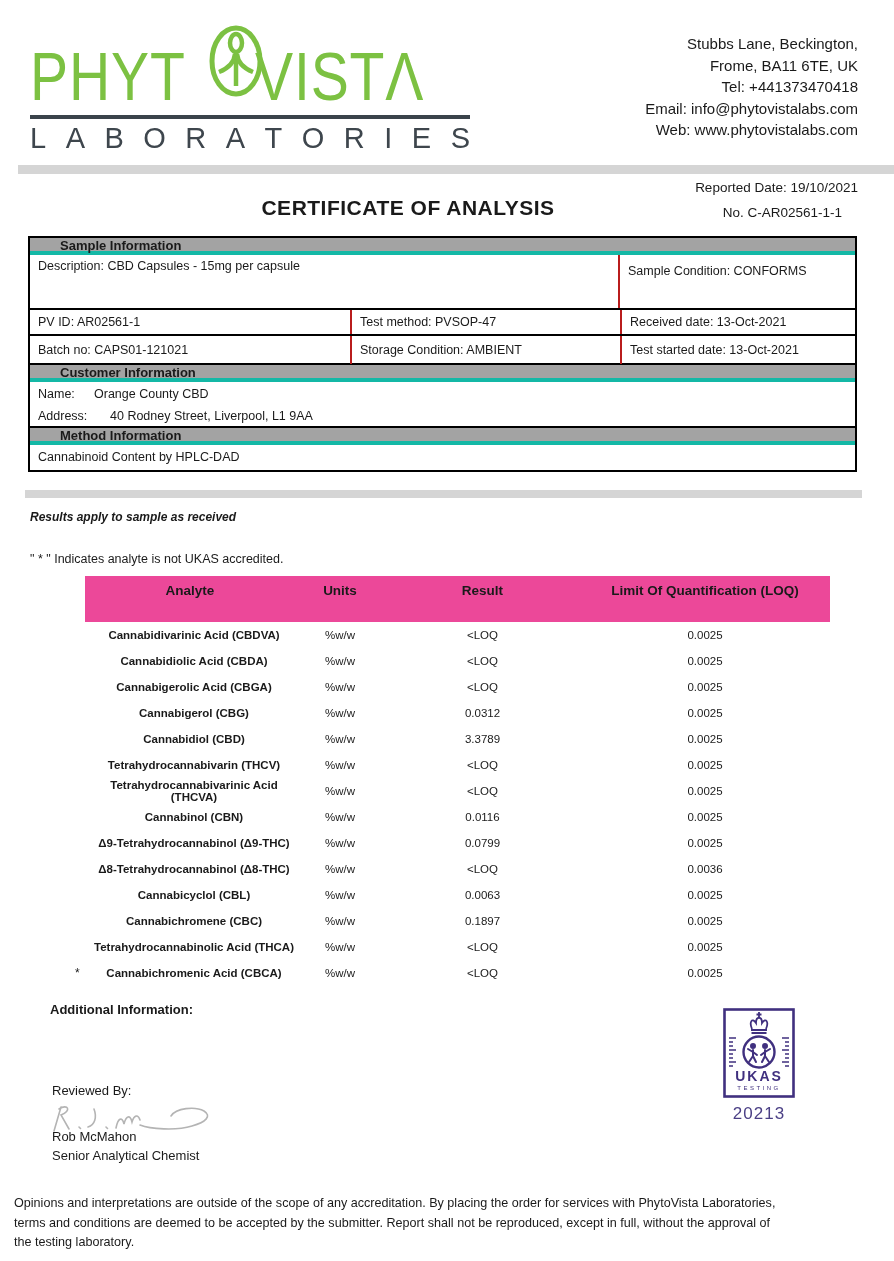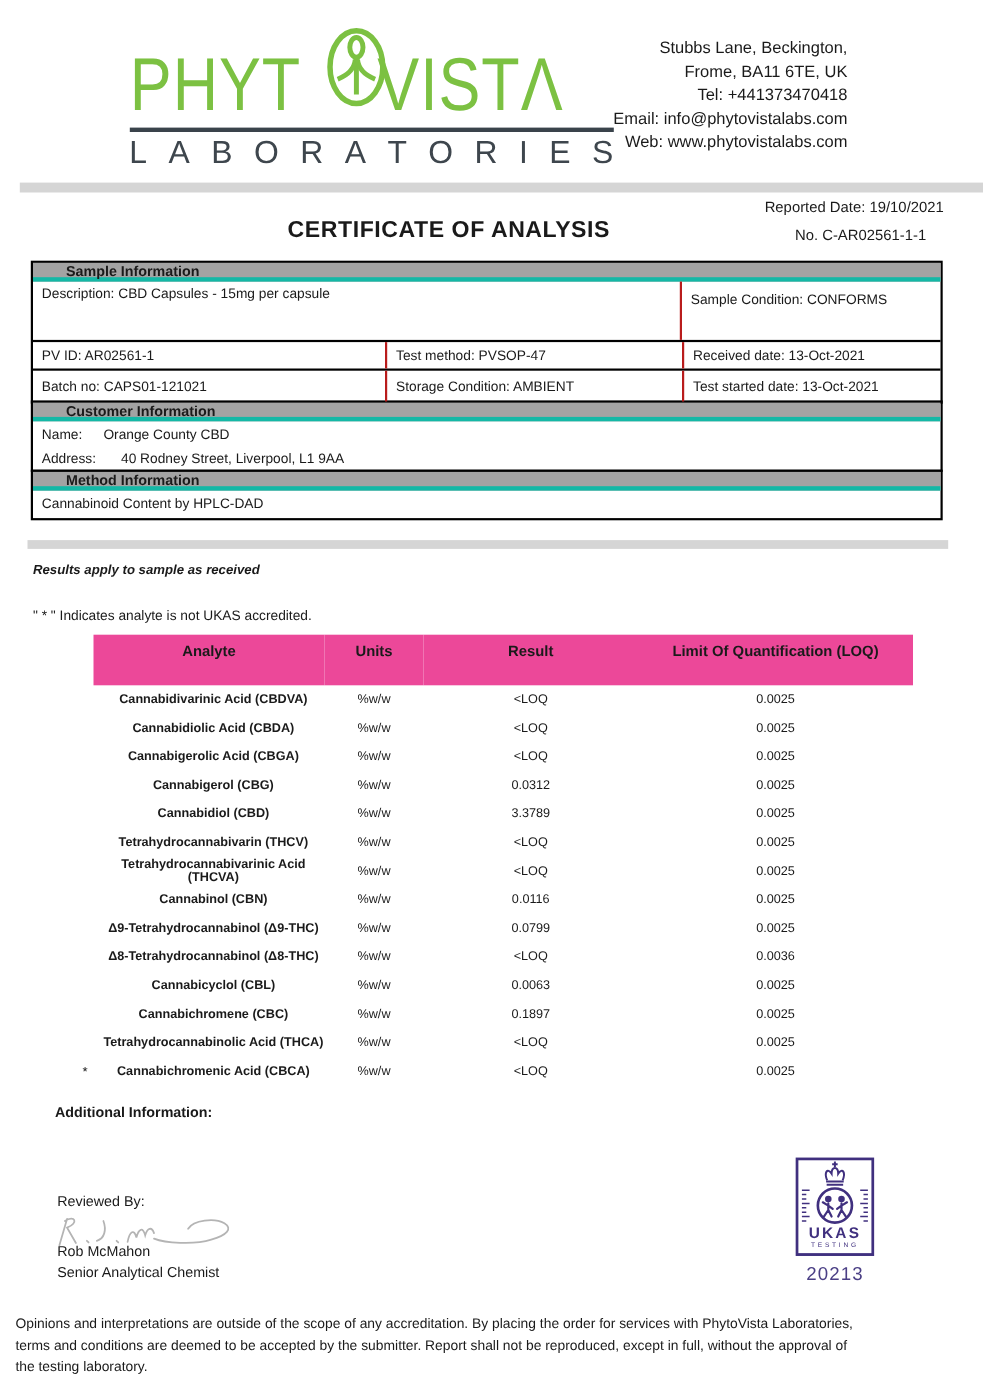--- a/index.html
+++ b/index.html
@@ -1,20 +1,20 @@
 <!DOCTYPE html>
 <html><head>
 <meta charset="utf-8">
 <style>
   * { margin:0; padding:0; box-sizing:border-box; }
   body { background:#fff; font-family:"Liberation Sans", sans-serif; color:#1a1a1a; }
   .page { position:relative; width:894px; height:1261px; background:#ffffff; overflow:hidden; padding-top:22px; }
 
   
-  .header-row { display:flex; justify-content:center; margin:0 36px 0 30px; }
+  .header-row { display:flex; justify-content:space-between; margin:0 36px 0 30px; }
   .logo-line { display:flex; align-items:flex-end; color:#7cc142; font-size:68px; font-weight:400; letter-spacing:1px; line-height:0.95; }
   .logo-line .wd { transform:scaleX(0.84); transform-origin:left bottom; display:inline-block; }
   .logo-line .wd2 { transform:scaleX(0.84); transform-origin:left bottom; display:inline-block; margin-left:-6px; }
   .leaf-wrap { margin:0 -4px 2px -8px; }
   .logo-rule { width:440px; height:4px; background:#3a434b; margin-top:6px; }
   .logo-sub { width:440px; display:flex; justify-content:space-between; font-size:29px; color:#3e464d; margin-top:3px; font-weight:400; }
   .addr { text-align:right; font-size:15px; line-height:21.5px; padding-top:11px; }
 
   .gray-bar { background:#d5d5d5; }
   .bar1 { margin:10px 0 0 18px; width:876px; height:9px; }
@@ -63,21 +63,21 @@
   .additional { margin:16px 0 0 50px; font-size:13px; font-weight:700; }
 
   
   .sig-area { position:relative; height:130px; margin-top:50px; }
   .reviewed { position:absolute; left:52px; top:16px; font-size:13px; }
   .sig-svg { position:absolute; left:48px; top:28px; }
   .sig-name { position:absolute; left:52px; top:62px; font-size:13px; }
   .sig-role { position:absolute; left:52px; top:81px; font-size:13px; }
 
   
-  .ukas { position:absolute; left:711px; top:1052px; width:96px; text-align:center; }
+  .ukas { position:absolute; left:711px; top:1008px; width:96px; text-align:center; }
   .ukas-num { font-size:17px; color:#4a3f85; letter-spacing:1px; margin-top:2px; font-family:"Liberation Sans", sans-serif; }
 
   
   .disclaimer { position:absolute; left:14px; top:1194px; width:775px; font-size:12.6px; line-height:19.5px; }
 </style>
 </head>
 <body>
 
 <div class="page">
 

